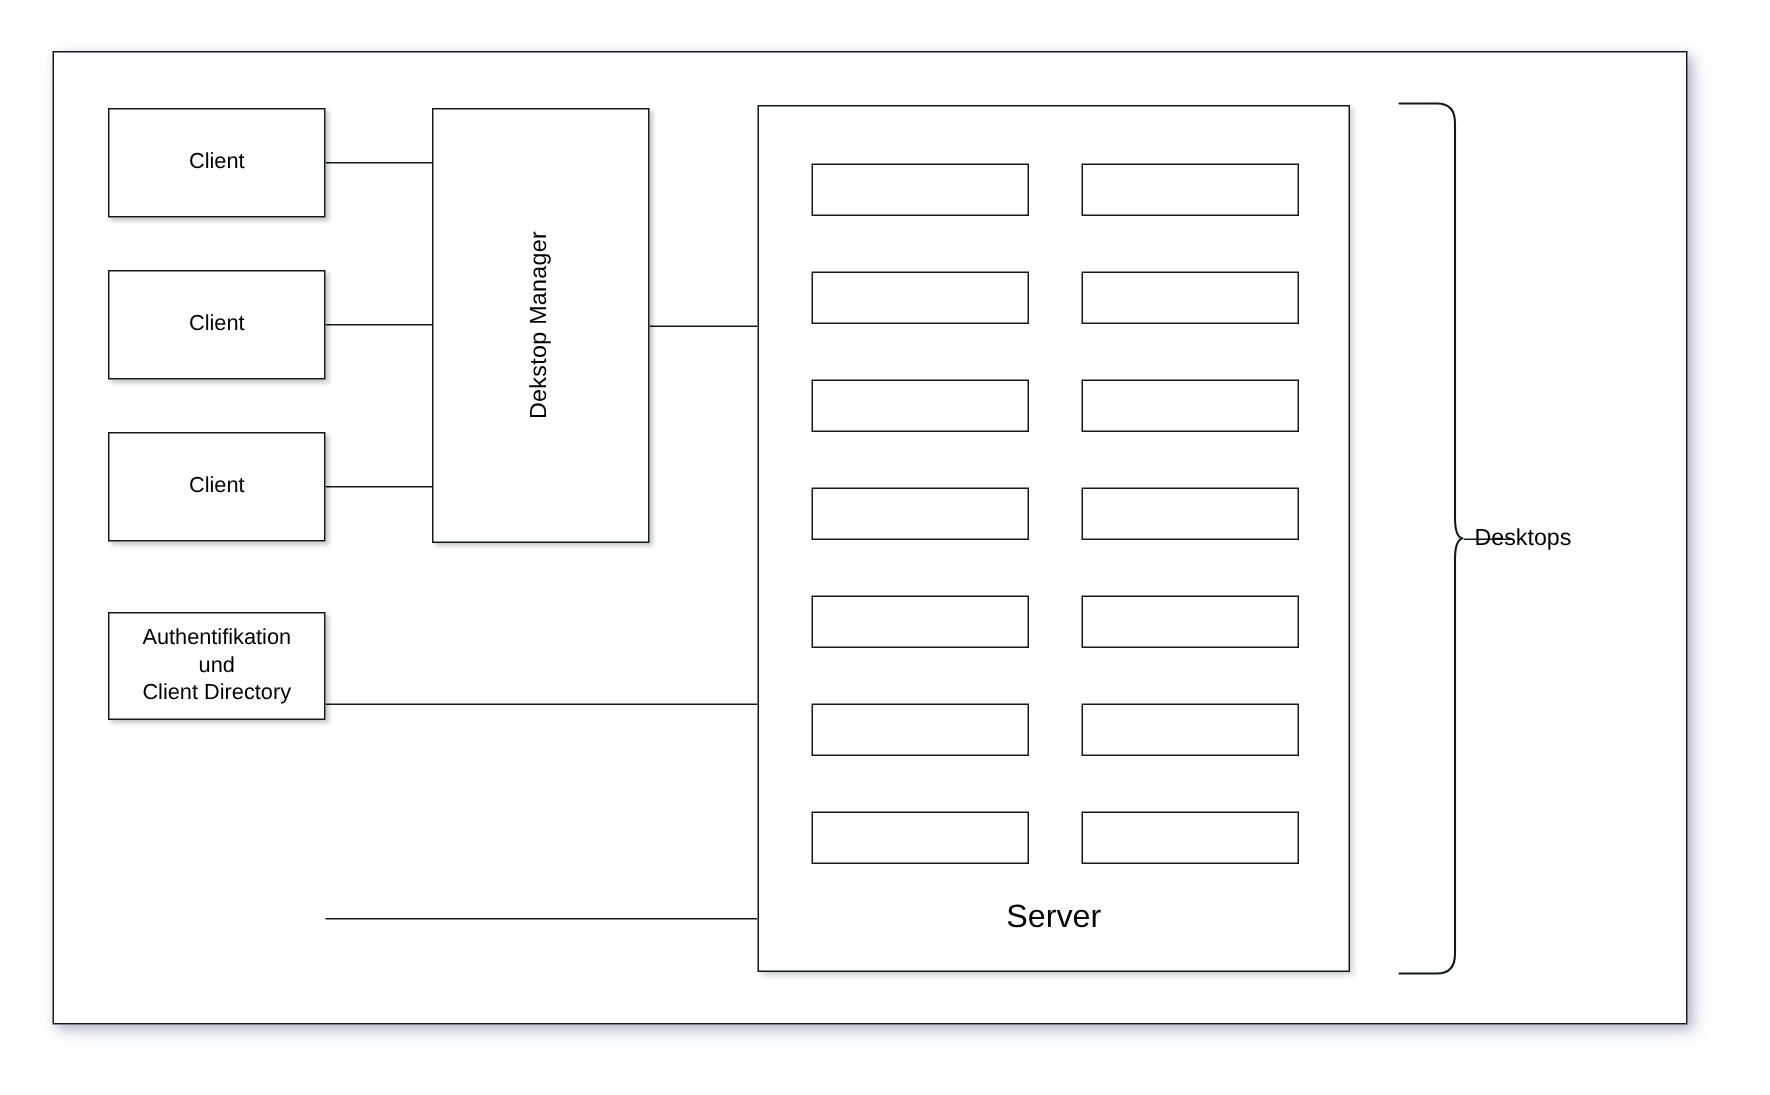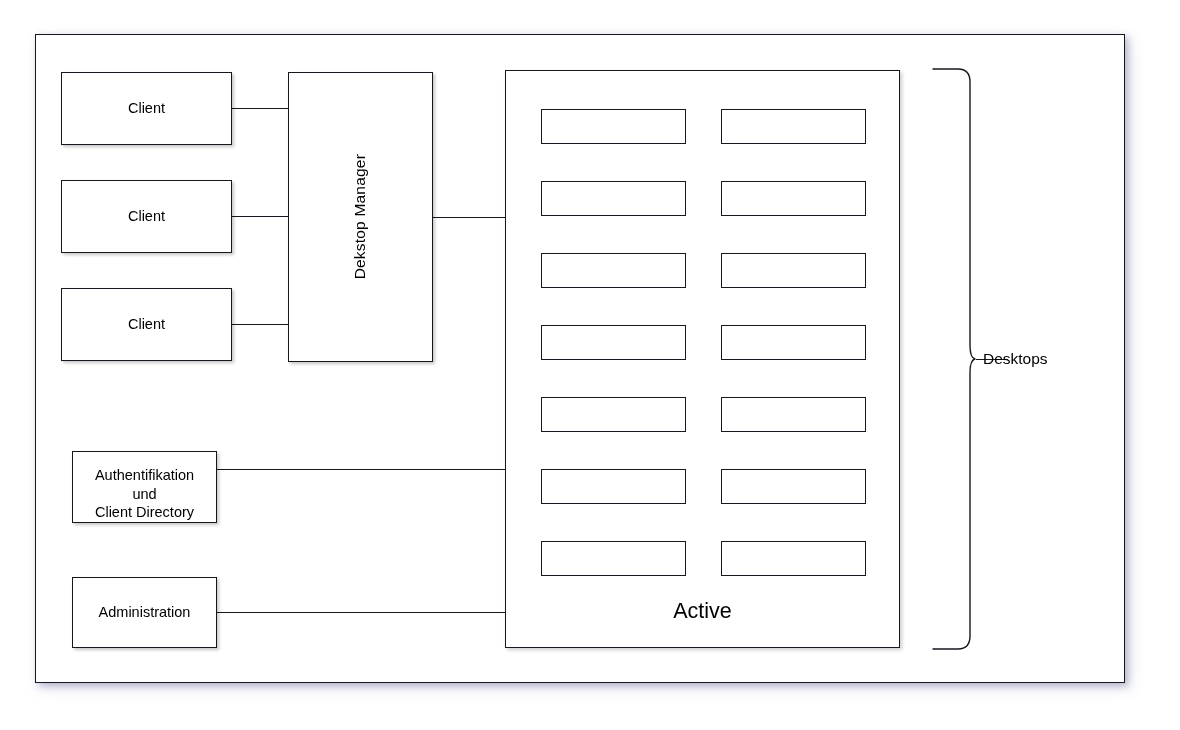--- a/index.html
+++ b/index.html
@@ -46,22 +46,22 @@
     align-items: center;
     justify-content: center;
     color: #000000;
     font-size: 14.5px;
     line-height: 1.32;
     text-align: center;
     font-family: "Liberation Sans", sans-serif;
   }
 
   .client-box {
-    left: 61px;
-    width: 171px;
+    left: 72px;
+    width: 145px;
     height: 73px;
   }
   #client-0 { top: 72px; }
   #client-1 { top: 180px; }
   #client-2 { top: 288px; }
 
   .dm-box {
     left: 288px;
     top: 72px;
     width: 145px;
@@ -70,27 +70,26 @@
   .dm-label {
     writing-mode: vertical-rl;
     transform: rotate(180deg);
     font-size: 15.5px;
     letter-spacing: 0.2px;
     white-space: nowrap;
   }
 
   .auth-box {
     left: 72px;
-    top: 451px;
+    top: 408px;
     width: 145px;
     height: 72px;
     font-size: 14.5px;
     line-height: 1.28;
     padding: 0 2px;
-    align-items: flex-end;
   }
 
   .admin-box {
     left: 72px;
     top: 577px;
     width: 145px;
     height: 71px;
   }
 
   
@@ -192,23 +191,20 @@
   </div>
 
   <div class="node auth-box">
     <div>
       <div>Authentifikation</div>
       <div>und</div>
       <div>Client Directory</div>
     </div>
   </div>
 
-  <div class="node admin-box">
-    <span>Administration</span>
-  </div>
 
   <div class="server-box">
 
     <div class="desktop-slot slot-col-left" style="top:38px;"></div>
     <div class="desktop-slot slot-col-right" style="top:38px;"></div>
 
     <div class="desktop-slot slot-col-left" style="top:110px;"></div>
     <div class="desktop-slot slot-col-right" style="top:110px;"></div>
 
     <div class="desktop-slot slot-col-left" style="top:182px;"></div>
@@ -219,21 +215,21 @@
 
     <div class="desktop-slot slot-col-left" style="top:326px;"></div>
     <div class="desktop-slot slot-col-right" style="top:326px;"></div>
 
     <div class="desktop-slot slot-col-left" style="top:398px;"></div>
     <div class="desktop-slot slot-col-right" style="top:398px;"></div>
 
     <div class="desktop-slot slot-col-left" style="top:470px;"></div>
     <div class="desktop-slot slot-col-right" style="top:470px;"></div>
 
-    <div class="server-label">Active</div>
+    <div class="server-label">Server</div>
   </div>
 
   <div class="brace-wrap">
     <svg width="46" height="582" viewBox="0 0 46 582" fill="none" xmlns="http://www.w3.org/2000/svg">
       <path d="M3 1 H28 Q40 1 40 14 V277 Q40 290 45 291 Q40 292 40 305 V568 Q40 581 28 581 H3" stroke="#16181f" stroke-width="1.4" fill="none" stroke-linecap="round" stroke-linejoin="round"></path>
     </svg>
   </div>
   <div class="brace-leader"></div>
   <div class="brace-label">Desktops</div>
 

